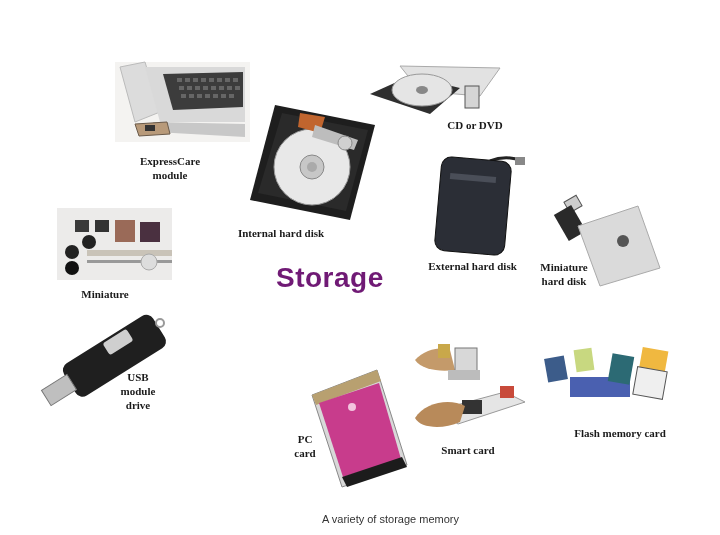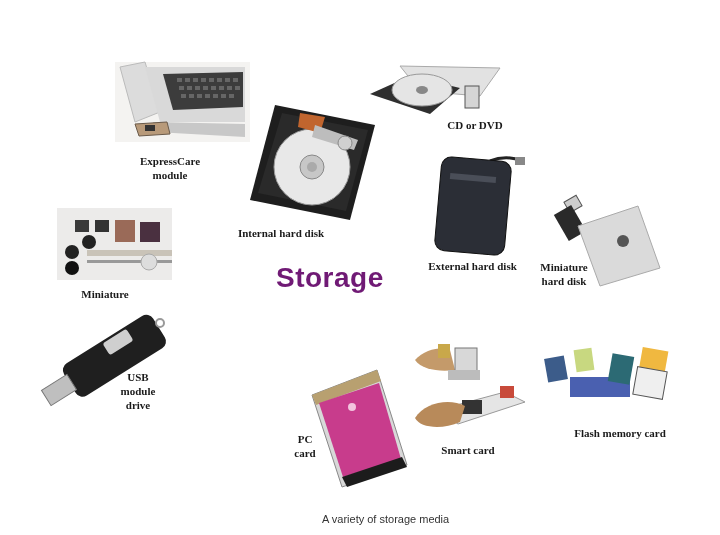--- a/index.html
+++ b/index.html
@@ -147,13 +147,13 @@
 <svg style="left:540px;top:343px" width="140" height="60" viewBox="0 0 140 60">
   <rect x="6" y="14" width="20" height="24" transform="rotate(-10 16 26)" fill="#3c5c8a"></rect>
   <rect x="35" y="6" width="18" height="22" transform="rotate(-8 44 17)" fill="#c8d880"></rect>
   <rect x="30" y="34" width="60" height="20" fill="#4a60b0"></rect>
   <rect x="70" y="12" width="22" height="28" transform="rotate(10 81 26)" fill="#2c6a74"></rect>
   <rect x="100" y="6" width="26" height="30" transform="rotate(10 113 21)" fill="#f0b840"></rect>
   <rect x="95" y="26" width="30" height="28" transform="rotate(10 110 40)" fill="#efefef" stroke="#555"></rect>
 </svg>
 <div class="lbl" style="left:560px;top:406px;width:120px;margin-top:20px;">Flash memory card</div>
 
-<div class="caption">A variety of storage media</div>
+<div class="caption">A variety of storage memory</div>
 
 </body></html>

